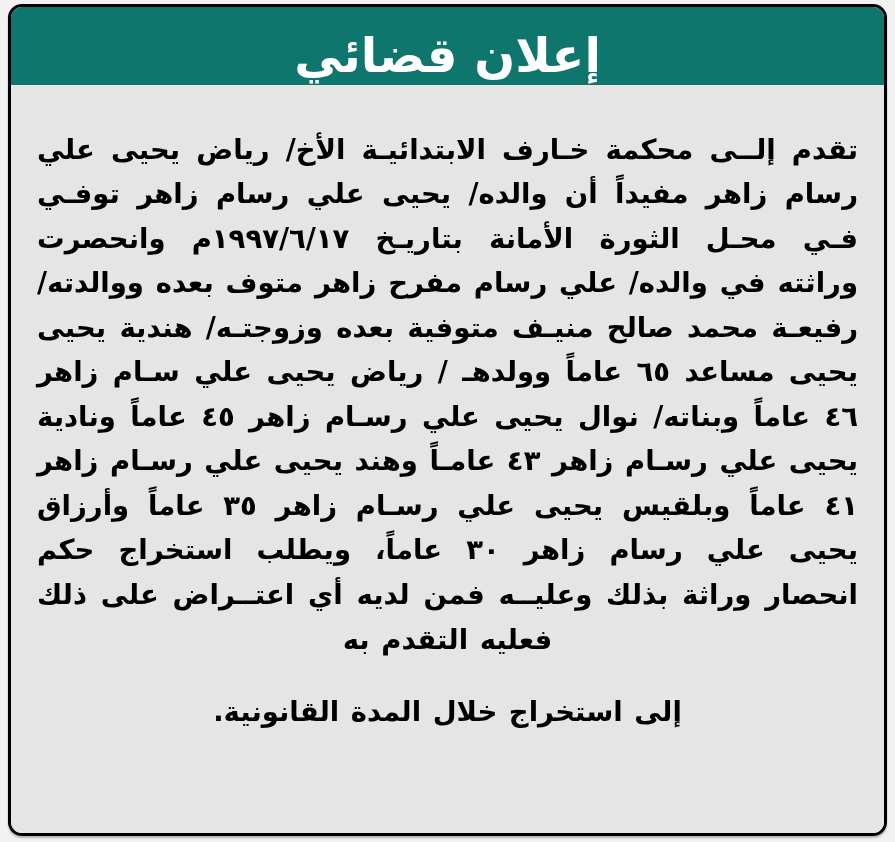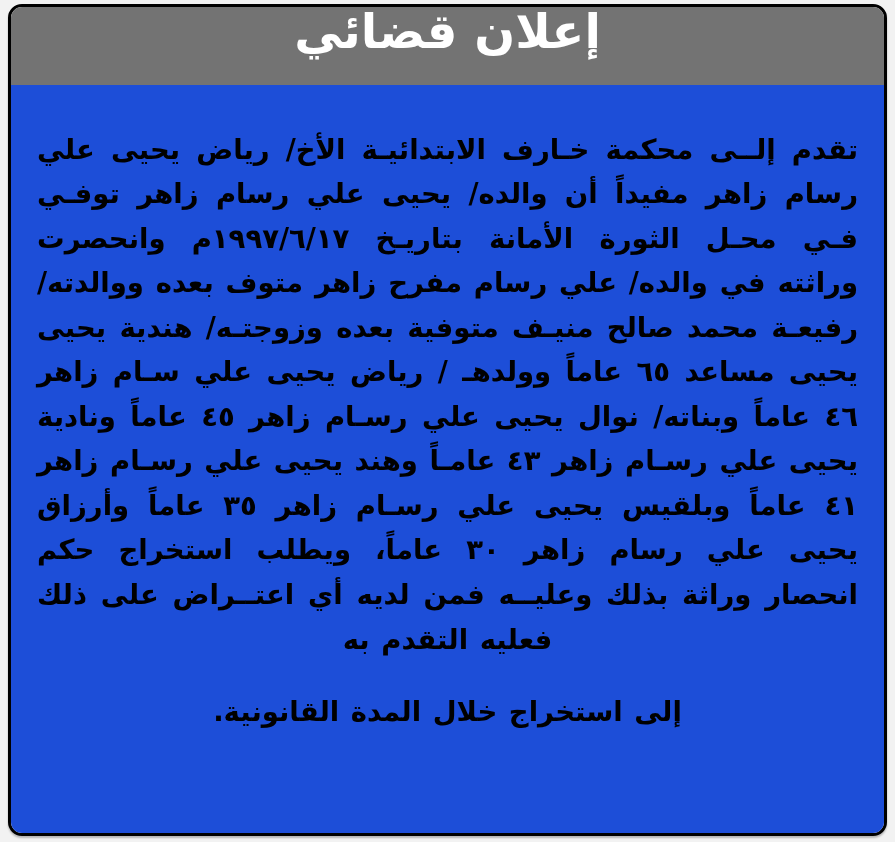--- a/index.html
+++ b/index.html
@@ -28,42 +28,42 @@
     box-sizing: border-box;
     overflow: hidden;
     box-shadow: 0 2px 2px rgba(0,0,0,0.25);
   }
   .headline-bar {
     position: absolute;
     left: 0;
     top: 0;
     width: 100%;
     height: 78px;
-    background: #737373;
+    background: #0f766e;
     display: flex;
-    align-items: flex-start;
+    align-items: flex-end;
     justify-content: center;
   }
   .headline-text {
     color: #ffffff;
     font-size: 48px;
     font-weight: bold;
     letter-spacing: 1px;
     line-height: 1;
     font-family: "DejaVu Sans", sans-serif;
     direction: rtl;
     padding-bottom: 6px;
   }
   .body-wrap {
     position: absolute;
     top: 78px;
     left: 0;
     right: 0;
     bottom: 0;
-    background: #1d4ed8;
+    background: #e5e5e5;
     padding: 14px 26px 10px 26px;
     box-sizing: border-box;
   }
   .body-text {
     direction: rtl;
     text-align: justify;
     text-align-last: center;
     font-size: 27.5px;
     font-weight: bold;
     line-height: 1.62;

